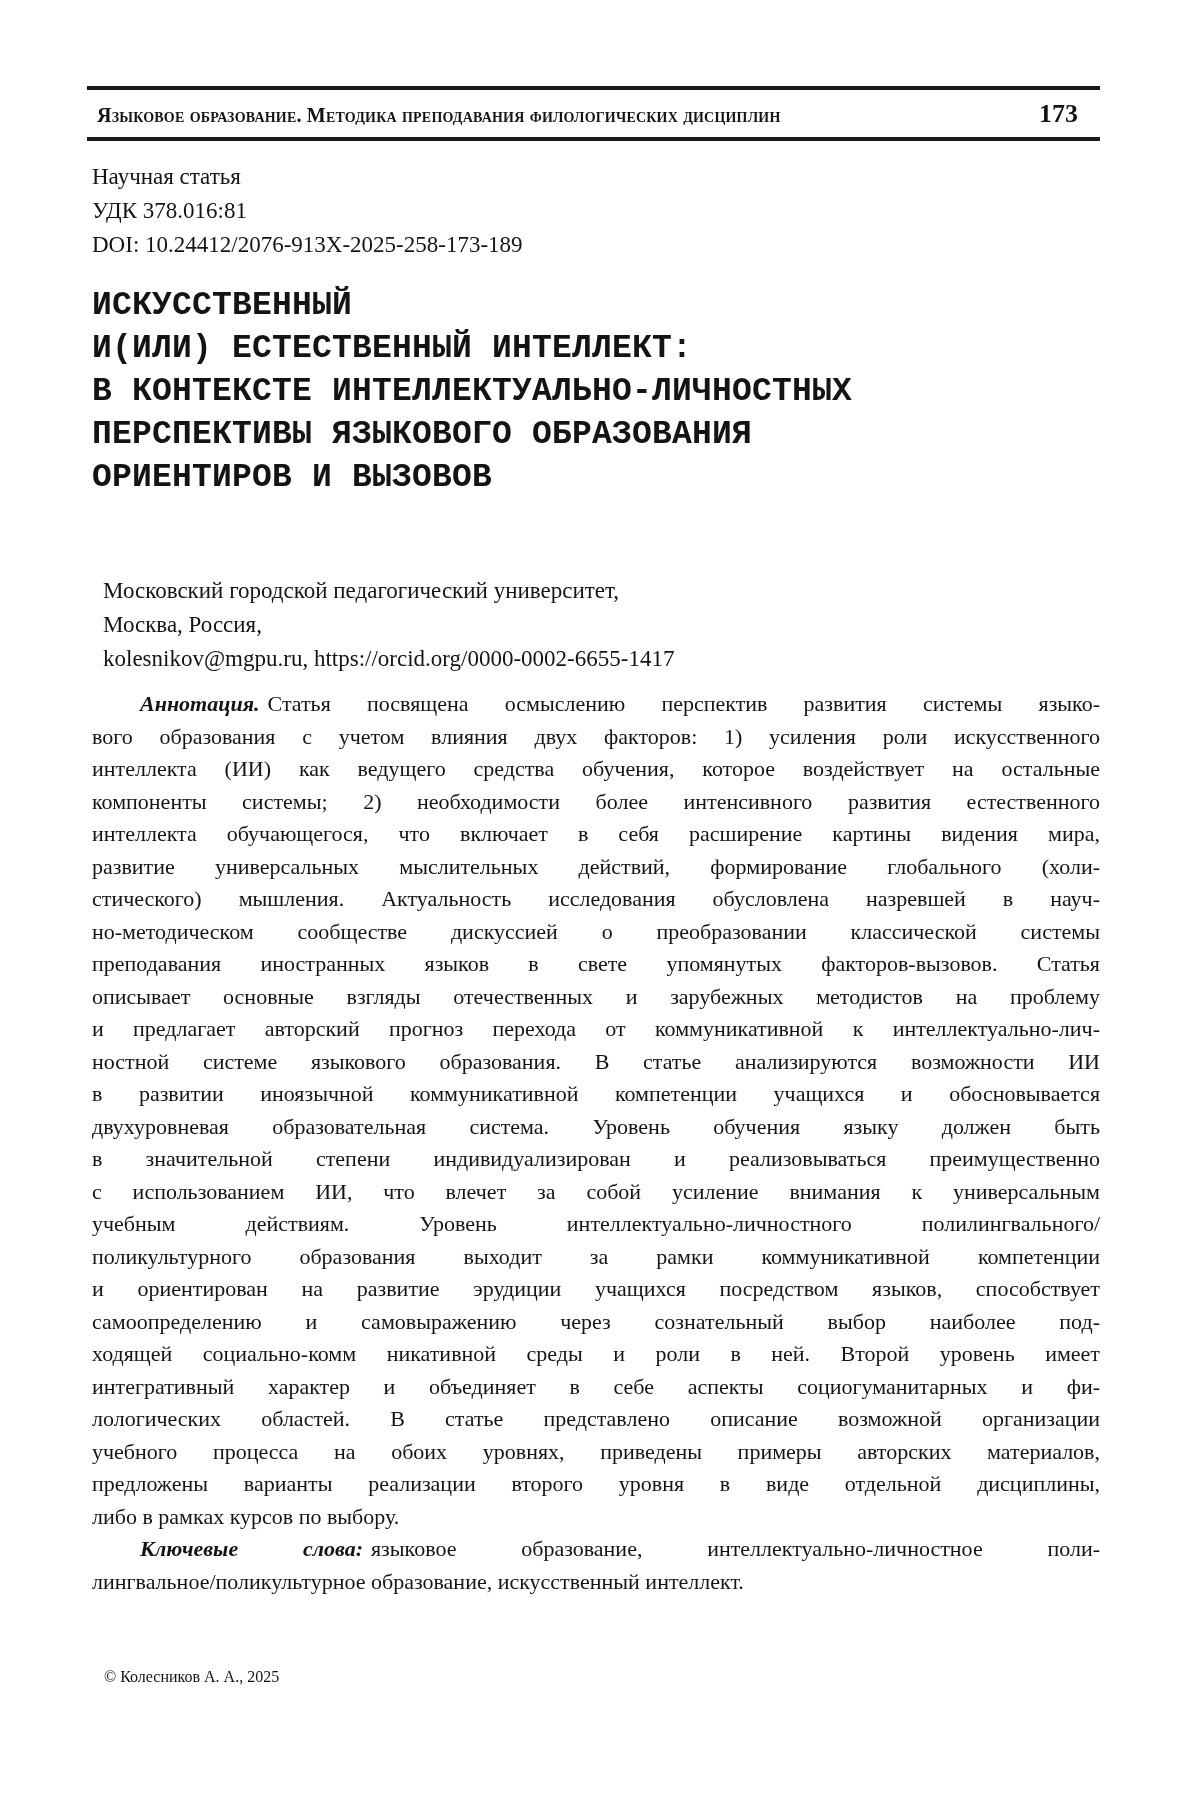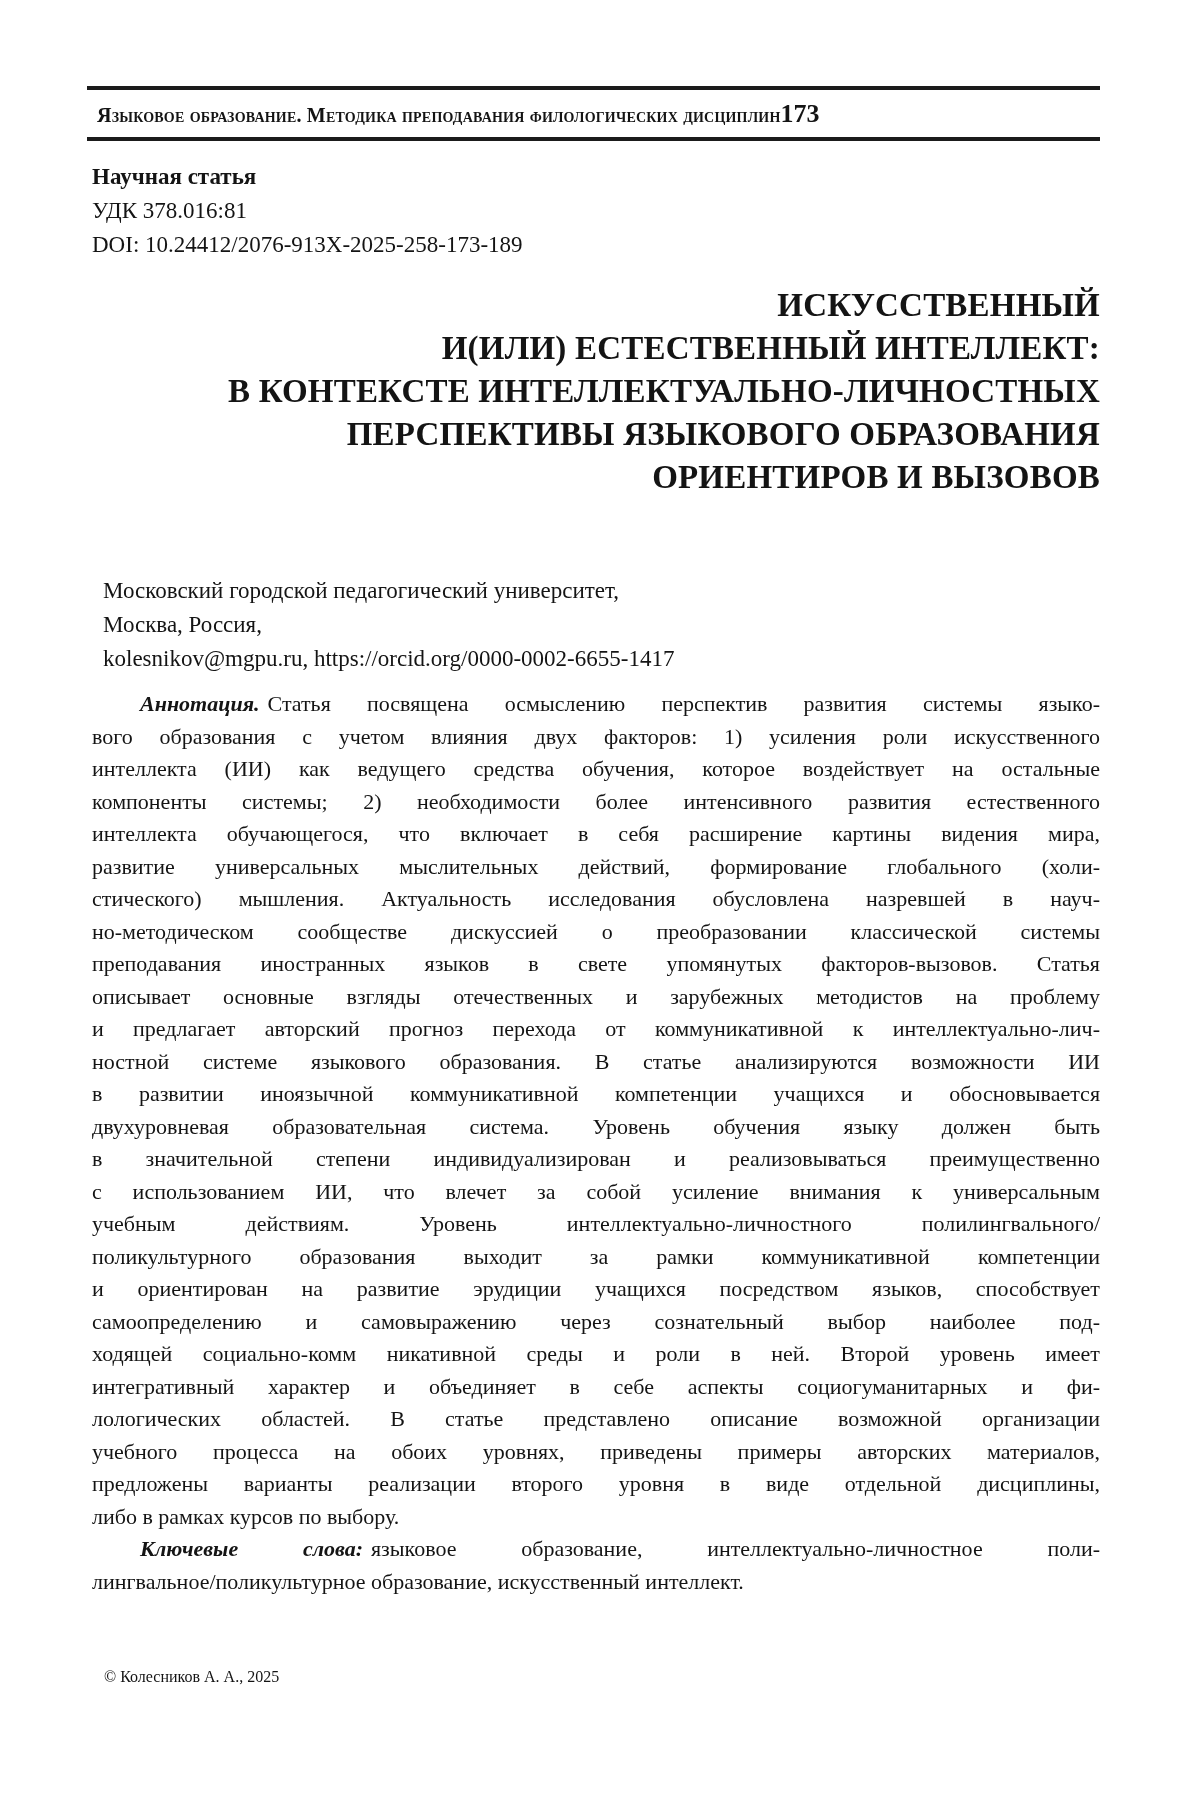--- a/index.html
+++ b/index.html
@@ -18,20 +18,21 @@
   .running-head {
     position: absolute;
     left: 87px;
     top: 86px;
     width: 1013px;
     box-sizing: border-box;
     border-top: 4px solid #1b1b1b;
     border-bottom: 4px solid #1b1b1b;
     padding: 9px 4px 8px 10px;
     display: flex;
+    justify-content: space-between;
     align-items: baseline;
   }
   .rh-title {
     font-weight: bold;
     font-variant: small-caps;
     font-size: 20px;
     letter-spacing: 0.2px;
     white-space: nowrap;
   }
   .rh-page {
@@ -41,33 +42,34 @@
   }
 
   
   .meta {
     position: absolute;
     left: 92px;
     top: 160px;
     font-size: 23px;
     line-height: 34px;
   }
-  .meta .m-bold { font-weight: bold; }
+  .meta .m-bold { font-weight: normal; }
 
   
   .article-title {
     position: absolute;
     left: 92px;
     top: 284px;
     width: 1008px;
-    text-align: right;
+    text-align: left;
     font-weight: bold;
     font-size: 33px;
     line-height: 43px;
     letter-spacing: 0.2px;
+    font-family: Liberation Mono, monospace;
   }
 
   
   .author-name {
     position: absolute;
     left: 92px;
     top: 533px;
     font-size: 24px;
     font-weight: bold;
   }

